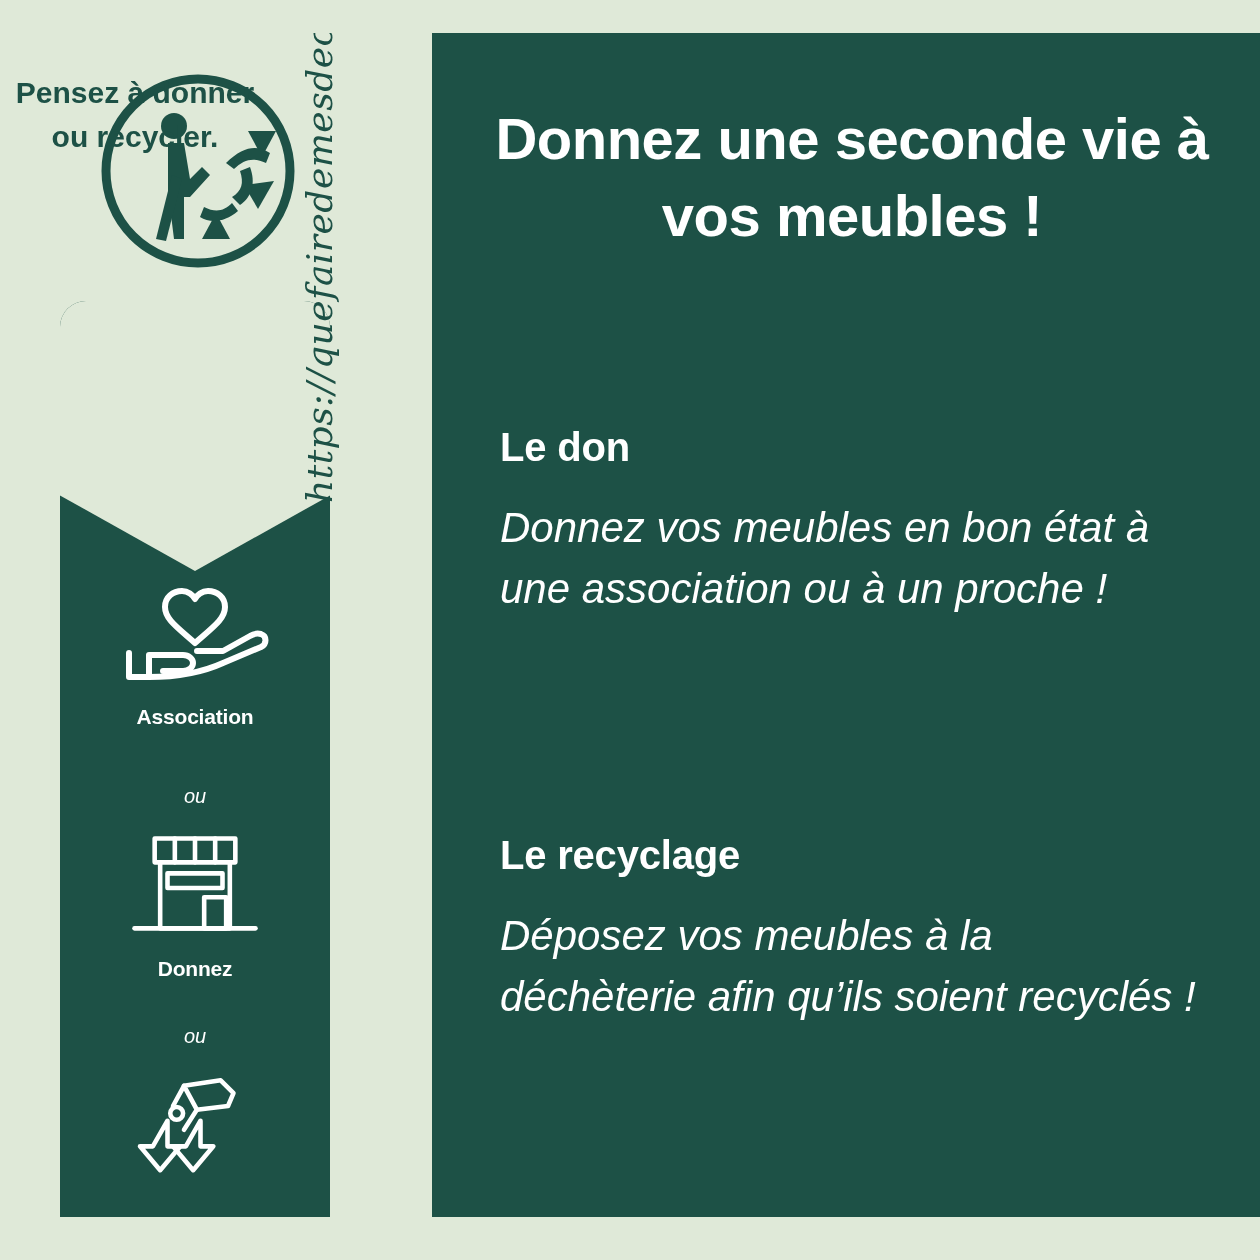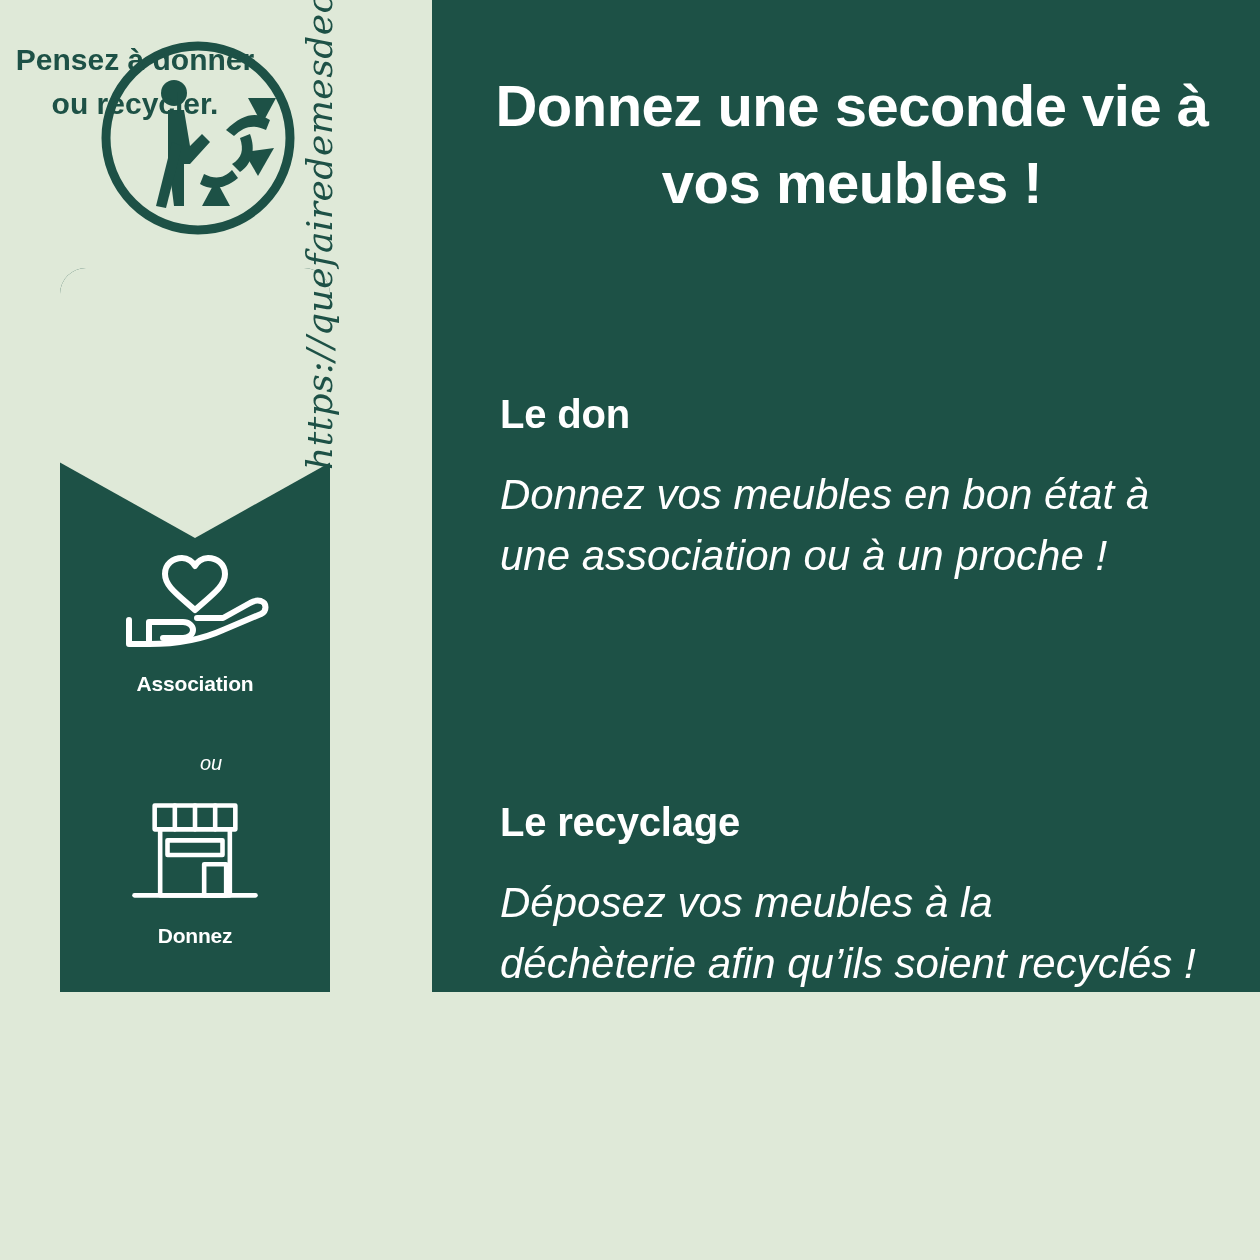--- a/index.html
+++ b/index.html
@@ -9,23 +9,24 @@
   body {
     width: 1260px;
     height: 1260px;
     overflow: hidden;
     font-family: "Liberation Sans", sans-serif;
     background: #dfe9d8;
   }
   .poster {
     position: relative;
     width: 1260px;
-    height: 992px;
+    height: 1184px;
     background: #dfe9d8;
     overflow: hidden;
+    margin-top: 33px;
   }
 
   
   .right-panel {
     position: absolute;
     left: 432px;
     top: 0;
     width: 828px;
     height: 1260px;
     background: #1d5146;
@@ -139,21 +140,21 @@
     font-size: 21px;
     font-weight: 700;
     letter-spacing: -0.2px;
   }
   .opt-association { top: 548px; }
   .opt-magasin { top: 800px; }
   .opt-dechetterie { top: 1040px; }
 
   .ou {
     position: absolute;
-    left: 76px;
+    left: 60px;
     width: 270px;
     text-align: center;
     color: #ffffff;
     font-size: 20px;
     font-style: italic;
     font-weight: 400;
   }
   .ou-1 { top: 752px; }
   .ou-2 { top: 992px; }
 

